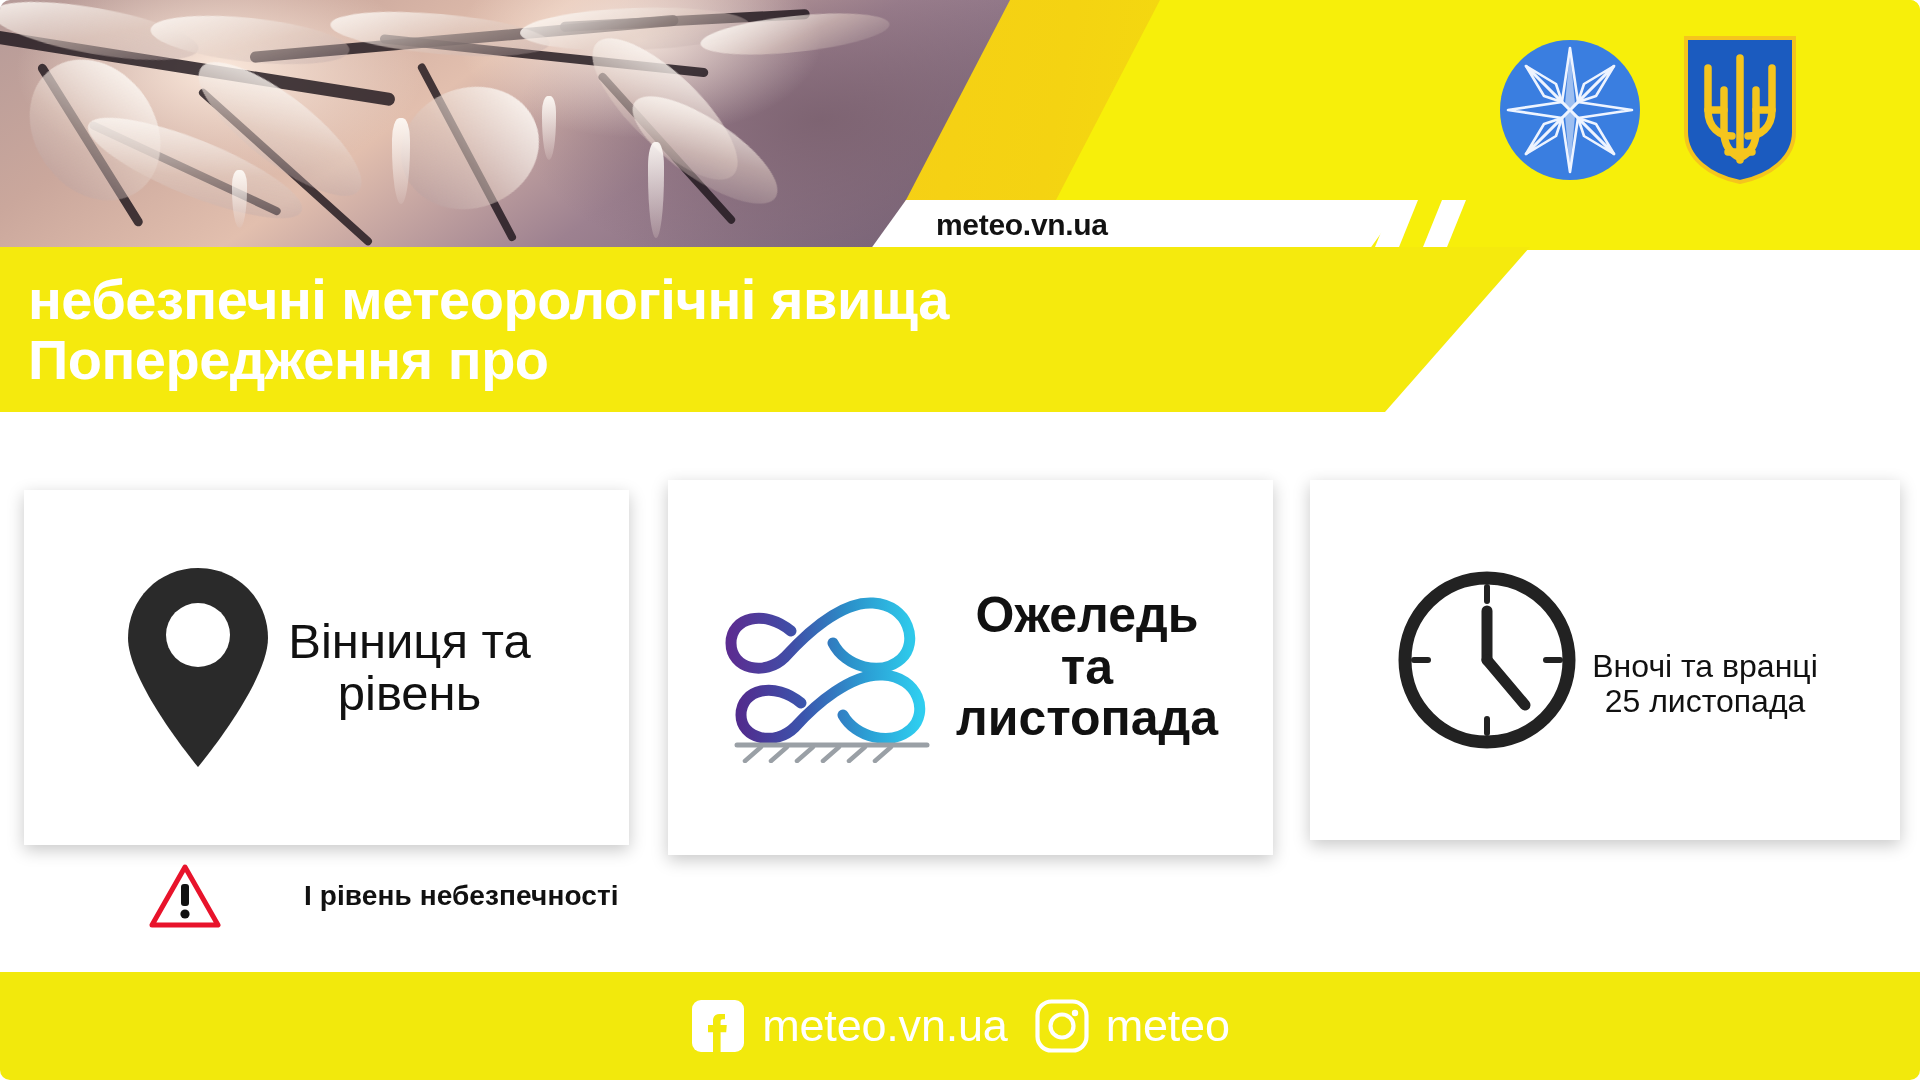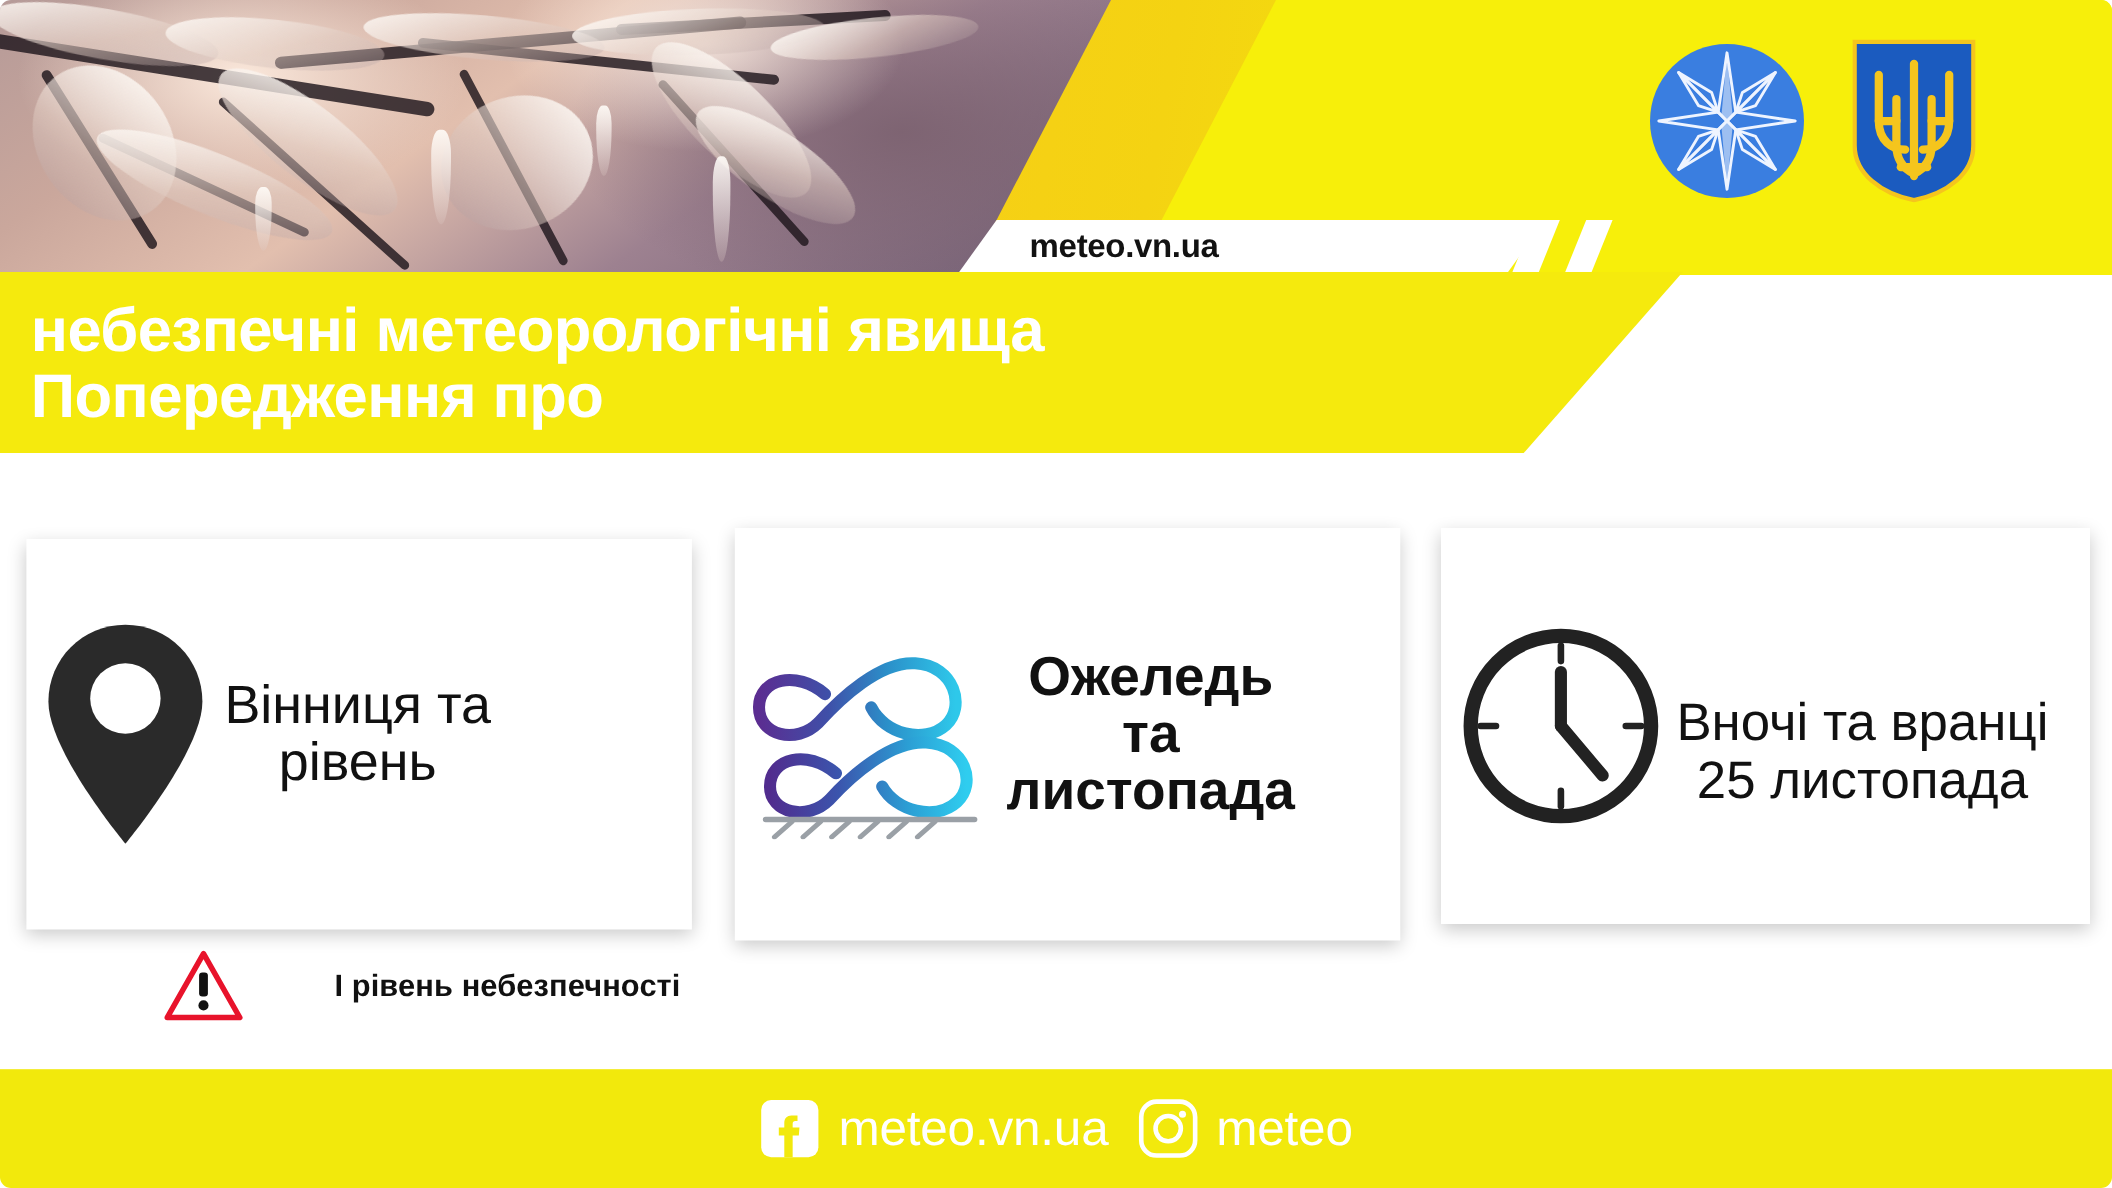--- a/index.html
+++ b/index.html
@@ -145,42 +145,42 @@
     left: 0; top: 480px;
     width: 1920px;
     height: 370px;
   }
   .card {
     position: absolute;
     background: #ffffff;
     box-shadow: 0 5px 16px rgba(0,0,0,0.22);
     display: flex;
     align-items: center;
-    justify-content: flex-start;
+    justify-content: center;
     padding: 0 14px;
   }
   .card-1 { left: 24px;   top: 10px; width: 605px; height: 355px; gap: 14px; }
   .card-2 { left: 668px;  top: 0px;  width: 605px; height: 375px; gap: 18px; }
   .card-3 { left: 1310px; top: 0px;  width: 590px; height: 360px; gap: 10px; }
 
   .card-label {
     font-size: 49px;
     font-weight: normal;
     line-height: 1.06;
     color: #111111;
     text-align: center;
     font-family: "Liberation Sans", sans-serif;
   }
   .card-2 .card-label {
     font-weight: bold;
     font-size: 50px;
     line-height: 1.03;
   }
   .card-3 .card-label {
-    font-size: 48px;
+    font-size: 32px;
     line-height: 1.08;
     margin-top: 48px;
   }
 
   .pin-icon  { width: 152px; height: 205px; flex: none; }
   .ice-icon  { width: 215px; height: 190px; flex: none; }
   .clock-icon{ width: 190px; height: 190px; flex: none; }
 
   
   .danger-row {

